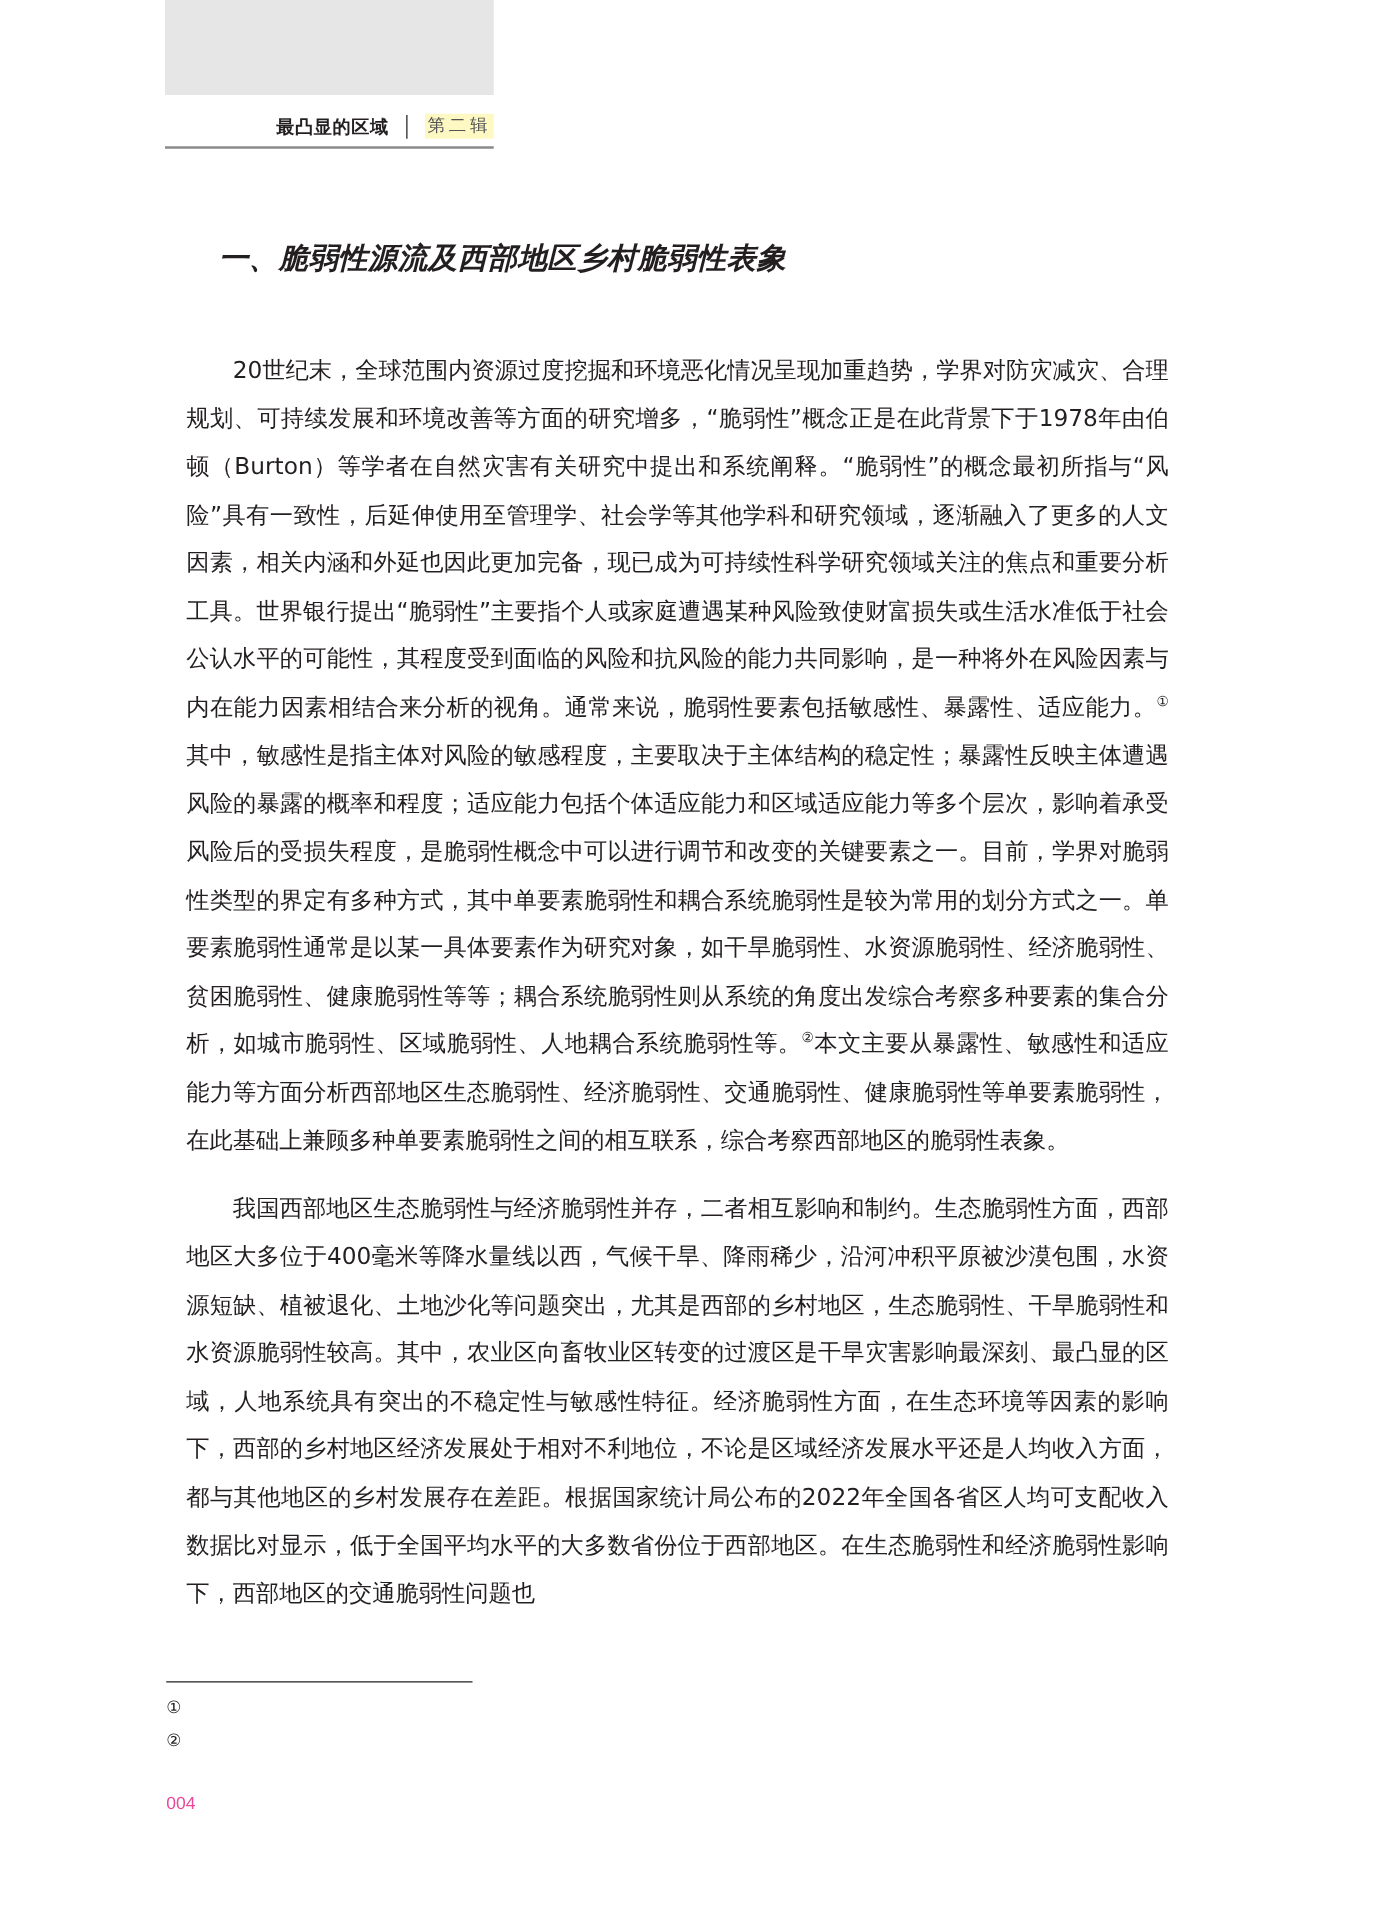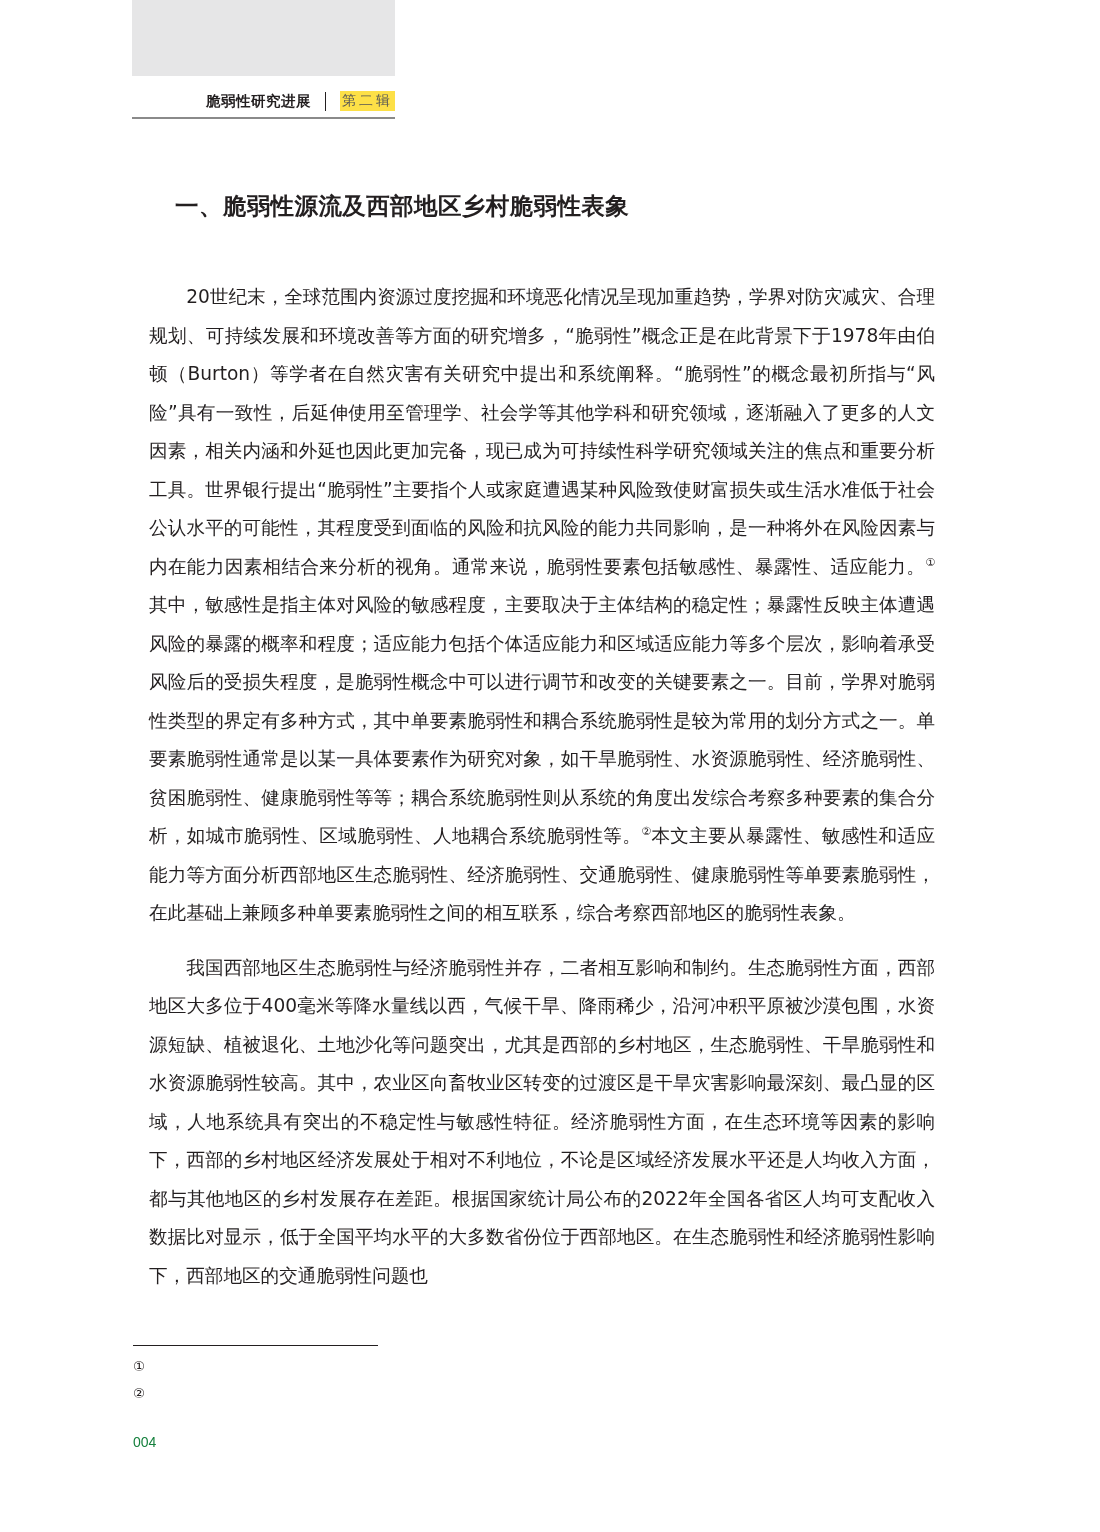--- a/index.html
+++ b/index.html
@@ -3,42 +3,42 @@
 <meta charset="utf-8">
 <style>
   html, body { margin: 0; padding: 0; background: #ffffff; }
   body { width: 1100px; height: 1532px; position: relative; overflow: hidden;
          font-family: "DejaVu Serif", "Liberation Serif", serif; color: #231f20; }
   .gray-box { position: absolute; left: 132px; top: 0; width: 263px; height: 76px; background: #e6e6e7; }
   .running-head { position: absolute; left: 132px; top: 88px; width: 263px; height: 26px;
                   display: flex; justify-content: flex-end; align-items: center; font-size: 14.5px; }
   .rh-book { font-weight: bold; letter-spacing: 0.5px; font-family: "DejaVu Sans", sans-serif; }
   .rh-sep { width: 1px; height: 19px; background: #231f20; margin: 0 14px; }
-  .rh-vol { background: #fde047; color: #555; padding: 1px 2px; letter-spacing: 3px; font-size: 14px; font-family: "DejaVu Sans", sans-serif; }
+  .rh-vol { background: #fef9c3; color: #555; padding: 1px 2px; letter-spacing: 3px; font-size: 14px; font-family: "DejaVu Sans", sans-serif; }
   .rh-rule { position: absolute; left: 132px; top: 117px; width: 263px; height: 2px; background: #8a8a8a; }
   .section-title { position: absolute; left: 175px; top: 190px; font-size: 23.5px; font-weight: bold;
-                   letter-spacing: 0.4px; margin: 0; font-family: "DejaVu Sans", sans-serif; }
+                   letter-spacing: 0.4px; margin: 0; font-family: "DejaVu Sans", sans-serif; font-style: italic; }
   .body-text { position: absolute; left: 133px; top: 262px; width: 818px; font-size: 18.6px;
                line-height: 38.5px; text-align: justify; font-family: "DejaVu Sans", sans-serif; }
   .body-text p { margin: 16px; text-indent: 2em; }
   .fn-mark { font-size: 11px; vertical-align: super; line-height: 0; }
   .fn-rule { position: absolute; left: 133px; top: 1345px; width: 245px; height: 1px; background: #231f20; }
   .footnotes { position: absolute; left: 133px; top: 1353px; width: 818px; font-size: 13.5px;
                line-height: 27px; font-family: "DejaVu Sans", sans-serif; }
   .footnote { display: flex; }
   .fn-num { width: 32px; flex: none; }
-  .page-num { position: absolute; left: 133px; top: 1434px; font-size: 14px; font-family: "Liberation Sans", sans-serif; color: #15803d; }
+  .page-num { position: absolute; left: 133px; top: 1434px; font-size: 14px; font-family: "Liberation Sans", sans-serif; color: #ec4899; }
 </style>
 </head>
 <body>
 
 <div class="gray-box"></div>
 
 <div class="running-head">
-  <span class="rh-book">脆弱性研究进展</span>
+  <span class="rh-book">最凸显的区域</span>
   <span class="rh-sep"></span>
   <span class="rh-vol">第二辑</span>
 </div>
 <div class="rh-rule"></div>
 
 <h2 class="section-title">一、脆弱性源流及西部地区乡村脆弱性表象</h2>
 
 <div class="body-text">
   <p><span>20世纪末，全球范围内资源过度挖掘和环境恶化情况呈现加重趋势，学界对防灾减灾、合理规划、可持续发展和环境改善等方面的研究增多，“脆弱性”概念正是在此背景下于1978年由伯顿（Burton）等学者在自然灾害有关研究中提出和系统阐释。“脆弱性”的概念最初所指与“风险”具有一致性，后延伸使用至管理学、社会学等其他学科和研究领域，逐渐融入了更多的人文因素，相关内涵和外延也因此更加完备，现已成为可持续性科学研究领域关注的焦点和重要分析工具。世界银行提出“脆弱性”主要指个人或家庭遭遇某种风险致使财富损失或生活水准低于社会公认水平的可能性，其程度受到面临的风险和抗风险的能力共同影响，是一种将外在风险因素与内在能力因素相结合来分析的视角。通常来说，脆弱性要素包括敏感性、暴露性、适应能力。</span><span class="fn-mark">①</span><span>其中，敏感性是指主体对风险的敏感程度，主要取决于主体结构的稳定性；暴露性反映主体遭遇风险的暴露的概率和程度；适应能力包括个体适应能力和区域适应能力等多个层次，影响着承受风险后的受损失程度，是脆弱性概念中可以进行调节和改变的关键要素之一。目前，学界对脆弱性类型的界定有多种方式，其中单要素脆弱性和耦合系统脆弱性是较为常用的划分方式之一。单要素脆弱性通常是以某一具体要素作为研究对象，如干旱脆弱性、水资源脆弱性、经济脆弱性、贫困脆弱性、健康脆弱性等等；耦合系统脆弱性则从系统的角度出发综合考察多种要素的集合分析，如城市脆弱性、区域脆弱性、人地耦合系统脆弱性等。</span><span class="fn-mark">②</span><span>本文主要从暴露性、敏感性和适应能力等方面分析西部地区生态脆弱性、经济脆弱性、交通脆弱性、健康脆弱性等单要素脆弱性，在此基础上兼顾多种单要素脆弱性之间的相互联系，综合考察西部地区的脆弱性表象。</span></p>
   <p><span>我国西部地区生态脆弱性与经济脆弱性并存，二者相互影响和制约。生态脆弱性方面，西部地区大多位于400毫米等降水量线以西，气候干旱、降雨稀少，沿河冲积平原被沙漠包围，水资源短缺、植被退化、土地沙化等问题突出，尤其是西部的乡村地区，生态脆弱性、干旱脆弱性和水资源脆弱性较高。其中，农业区向畜牧业区转变的过渡区是干旱灾害影响最深刻、最凸显的区域，人地系统具有突出的不稳定性与敏感性特征。经济脆弱性方面，在生态环境等因素的影响下，西部的乡村地区经济发展处于相对不利地位，不论是区域经济发展水平还是人均收入方面，都与其他地区的乡村发展存在差距。根据国家统计局公布的2022年全国各省区人均可支配收入数据比对显示，低于全国平均水平的大多数省份位于西部地区。在生态脆弱性和经济脆弱性影响下，西部地区的交通脆弱性问题也</span></p>

